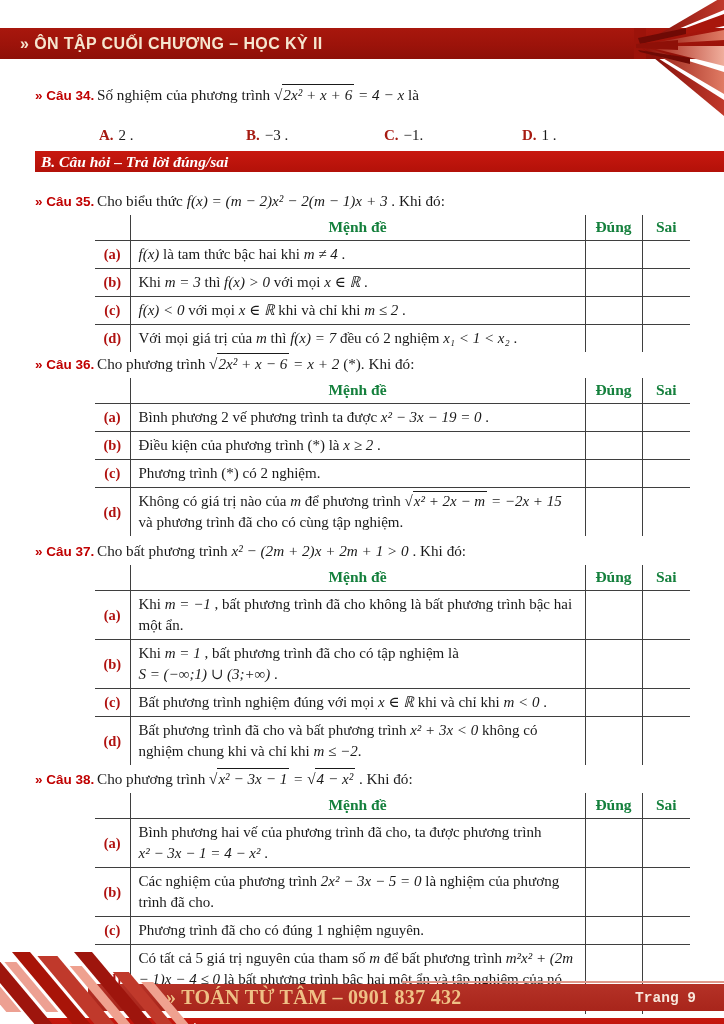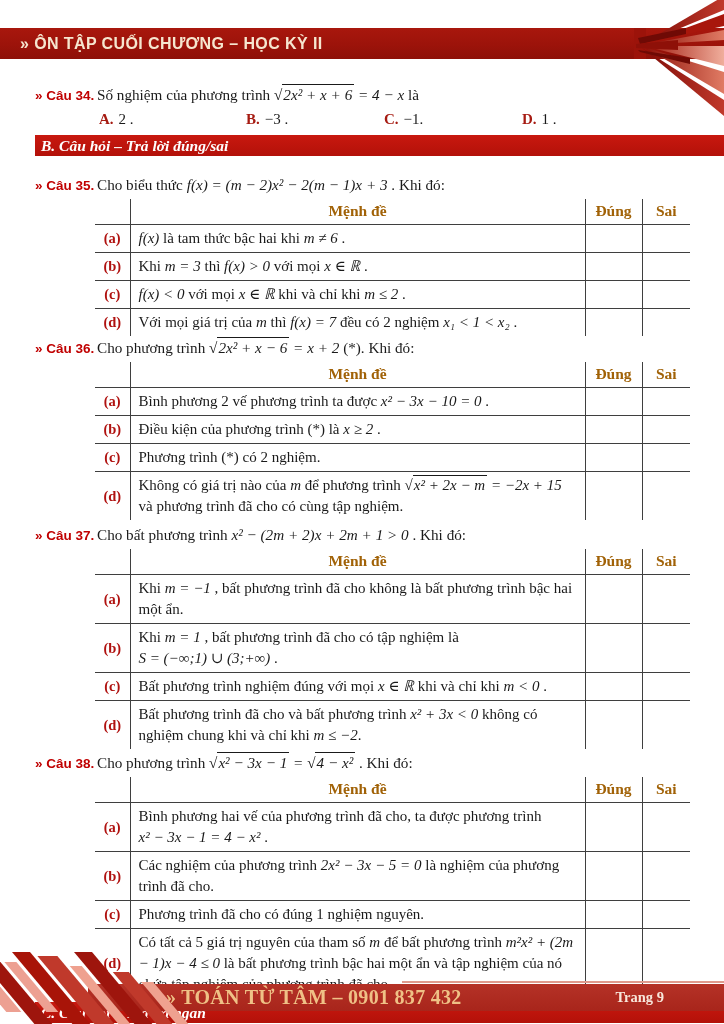--- a/index.html
+++ b/index.html
@@ -33,21 +33,21 @@
     font-family:"Liberation Sans","DejaVu Sans",sans-serif;
     font-weight:bold; font-size:13.5px; color:#c00000;
   }
   .qtext { font-size:15.2px; }
 
   .mt { font-style:italic; font-family:"Liberation Serif","DejaVu Serif",serif; }
   .sq { white-space:nowrap; }
   .rd { border-top:1px solid currentColor; padding:1px 2px 0 1px; }
 
   
-  .options { display:flex; margin-top:3px; margin-left:2px;align-items:center; }
+  .options { display:flex; margin-top:19px; margin-left:2px;align-items:center; }
   .opt { white-space:nowrap; }
   .opt:nth-child(1){ width:147px; } .opt:nth-child(2){ width:138px; }
   .opt:nth-child(3){ width:138px; } .opt:nth-child(4){ width:100px; }
   .opt .letter { font-weight:bold; color:#a61b12; margin-right:5px; }
 
   
   .section-bar {
     margin-left:35px; width:689px; height:21px;
     background:linear-gradient(180deg,#c8180f,#b31109);
     color:#ffffff; font-style:italic; font-weight:bold; font-size:15.5px;
@@ -56,21 +56,21 @@
   }
 
   
   table.tf { border-collapse:collapse; table-layout:fixed; width:595px; margin:3px 0 0 -2px; }
   table.tf col.c-lbl{ width:35px; } table.tf col.c-st{ width:455px; }
   table.tf col.c-d{ width:57px; } table.tf col.c-s{ width:48px; }
   table.tf td, table.tf th { border:none; vertical-align:middle; }
   table.tf td:nth-child(n+2), table.tf th:nth-child(n+2){ border-left:1px solid #3f3f3f; }
   table.tf tr:not(:last-child)>*{ border-bottom:1px solid #3f3f3f; }
   table.tf th {
-    color:#a16207; font-weight:bold; font-size:15.5px; text-align:center;
+    color:#15803d; font-weight:bold; font-size:15.5px; text-align:center;
     padding:1px 2px 3px 2px;
   }
   table.tf td.lbl {
     color:#b01210; font-weight:bold; text-align:center;
     font-size:14.5px; padding:2px 1px;
   }
   table.tf td.st { padding:3px 8px; line-height:21px; font-size:15px; }
   table.tf td.chk { height:10px; }
 
   .mt-q34{ margin-top:25px; }
@@ -84,23 +84,23 @@
     position:absolute; left:88px; top:984px; width:636px; height:27px;
     background:linear-gradient(180deg,#b53227,#a8251b);
     display:flex; align-items:center;
   }
   .footer-bar .brand {
     font-family:Liberation Serif, serif;
     font-weight:bold; font-size:20px; color:#efc186;
     padding-left:78px; letter-spacing:.3px; white-space:nowrap; flex:1;
   }
   .footer-bar .pageno {
-    font-family:Liberation Serif, serif;
+    font-family:Liberation Mono, monospace;
     font-weight:bold; font-size:14.5px; color:#f8e7db;
-    padding-right:60px; white-space:nowrap;
+    padding-right:28px; white-space:nowrap;
   }
   .stripes { position:absolute; left:0; top:952px; width:330px; height:72px; }
 </style>
 </head>
 <body>
 
 <div class="page">
 
   <div class="header-bar">
     <span class="title">» ÔN TẬP CUỐI CHƯƠNG – HỌC KỲ II</span>
@@ -160,21 +160,21 @@
           </colgroup>
         <tbody>
             <tr>
           <th></th>
           <th>Mệnh đề</th>
           <th>Đúng</th>
           <th>Sai</th>
         </tr>
         <tr>
               <td class="lbl">(a)</td>
-              <td class="st"><i class="mt">f(x)</i> là tam thức bậc hai khi <i class="mt">m ≠ 6</i> .</td>
+              <td class="st"><i class="mt">f(x)</i> là tam thức bậc hai khi <i class="mt">m ≠ 4</i> .</td>
               <td class="chk"></td>
               <td class="chk"></td>
             </tr>
         <tr>
               <td class="lbl">(b)</td>
               <td class="st">Khi <i class="mt">m = 3</i> thì <i class="mt">f(x) &gt; 0</i> với mọi <i class="mt">x ∈ ℝ</i> .</td>
               <td class="chk"></td>
               <td class="chk"></td>
             </tr>
         <tr>
@@ -205,21 +205,21 @@
           </colgroup>
         <tbody>
             <tr>
           <th></th>
           <th>Mệnh đề</th>
           <th>Đúng</th>
           <th>Sai</th>
         </tr>
         <tr>
               <td class="lbl">(a)</td>
-              <td class="st">Bình phương 2 vế phương trình ta được <i class="mt">x² − 3x − 10 = 0</i> .</td>
+              <td class="st">Bình phương 2 vế phương trình ta được <i class="mt">x² − 3x − 19 = 0</i> .</td>
               <td class="chk"></td>
               <td class="chk"></td>
             </tr>
         <tr>
               <td class="lbl">(b)</td>
               <td class="st">Điều kiện của phương trình (*) là <i class="mt">x ≥ 2</i> .</td>
               <td class="chk"></td>
               <td class="chk"></td>
             </tr>
         <tr>

